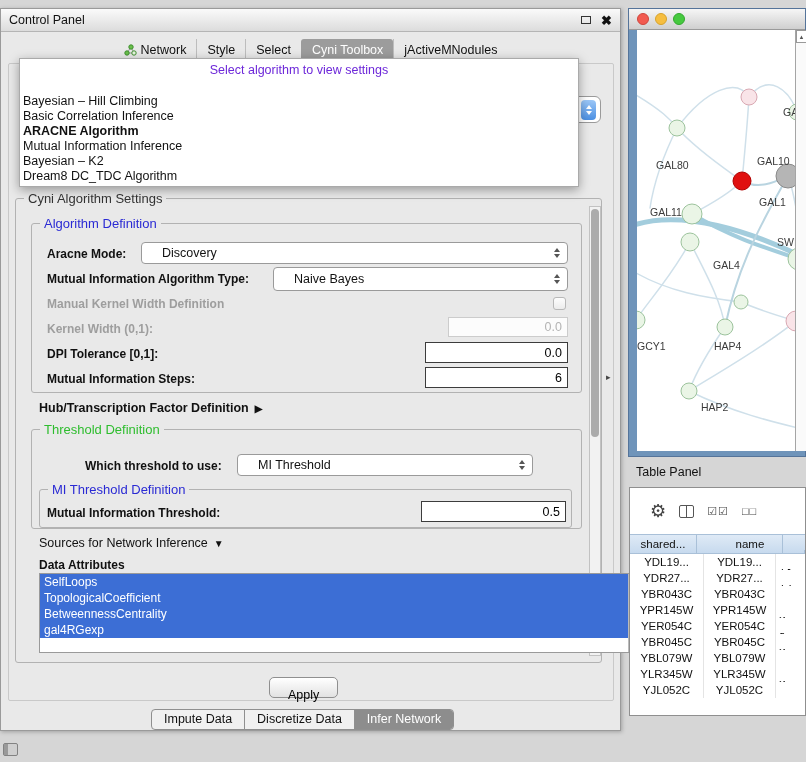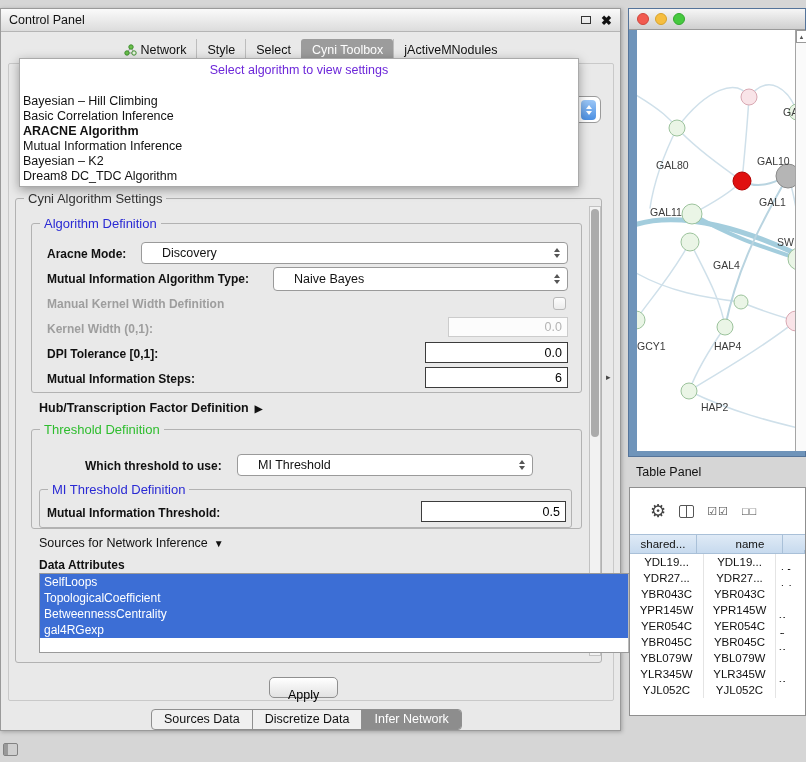--- a/index.html
+++ b/index.html
@@ -249,21 +249,21 @@
         <div class="attr-item sel">gal4RGexp</div>
       </div>
     <div class="attr-scroll">
         <div class="thumb"></div>
       </div>
   </div>
 
   <button class="apply-btn">Apply</button>
 
   <div class="bottom-tabs">
-    <div class="bt-seg">Sources Data</div>
+    <div class="bt-seg">Impute Data</div>
     <div class="bt-seg">Discretize Data</div>
     <div class="bt-seg active">Infer Network</div>
   </div>
 
   <span class="pane-grip">▸</span>
 </div>
 
 <div id="network-window">
   <div class="nw-titlebar">
     <span class="tl tl-red"></span>

